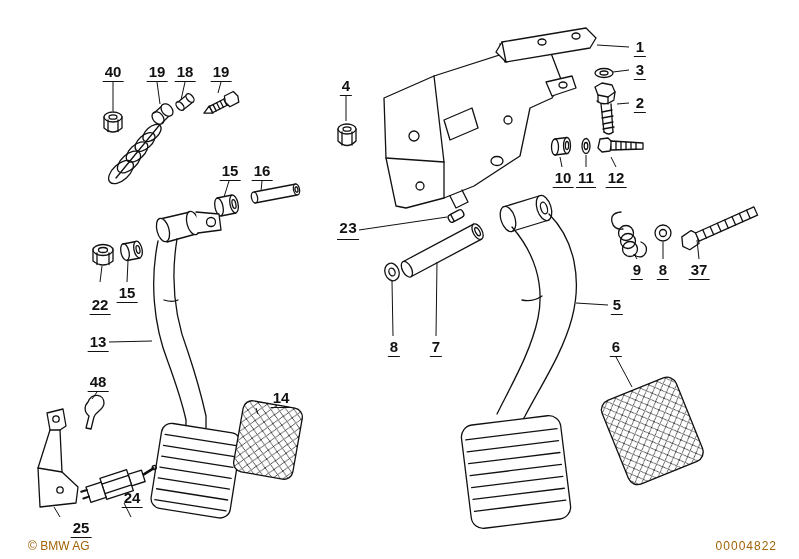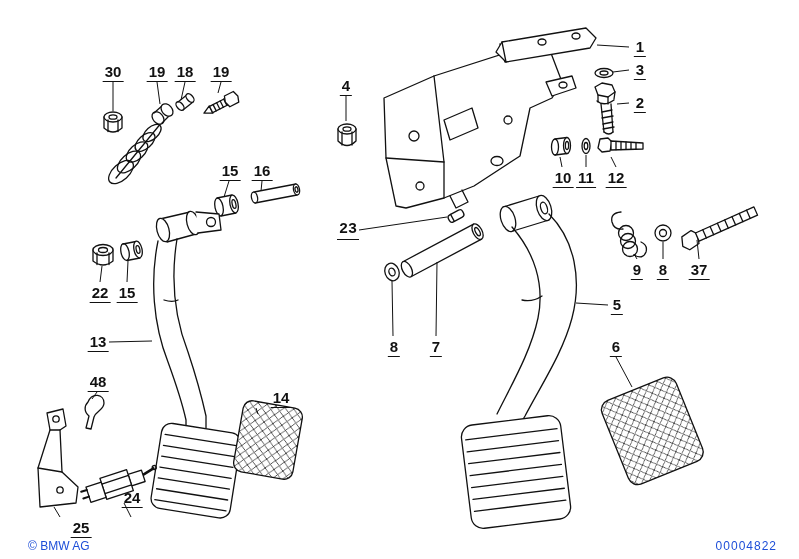--- a/index.html
+++ b/index.html
@@ -18,21 +18,21 @@
     font: 700 15px "Liberation Sans", sans-serif;
     color:#111;
     border-bottom: 1.5px solid #111;
     padding: 0 2px 1px 2px;
     line-height: 17px;
     white-space: nowrap;
   }
   .footer-text {
     position:absolute;
     font: 400 12px "Liberation Sans", sans-serif;
-    color:#1d4ed8;
+    color:#a16207;
   }
   .copyright { left:28px; bottom:6px; }
   .docnum   { right:22px; bottom:6px; letter-spacing:1px; }
 </style>
 </head>
 <body>
 
 <div class="stage">
 
   <svg id="drawing" viewBox="0 0 799 559" width="799" height="559" xmlns="http://www.w3.org/2000/svg">
@@ -286,38 +286,38 @@
         <line x1="436" y1="336" x2="437" y2="262"></line>
         <line x1="616" y1="357" x2="632" y2="387"></line>
         <line x1="97" y1="392" x2="92" y2="399"></line>
         <line x1="256" y1="408" x2="258" y2="414"></line>
         <line x1="60" y1="517" x2="54" y2="507"></line>
         <line x1="131" y1="517" x2="124" y2="503"></line>
       </g>
   </svg>
 
   <div id="callouts">
-      <div class="callout" style="left: 113px; top: 63px;">30</div>
+      <div class="callout" style="left: 113px; top: 63px;">40</div>
       <div class="callout" style="left: 157px; top: 63px;">19</div>
       <div class="callout" style="left: 185px; top: 63px;">18</div>
       <div class="callout" style="left: 221px; top: 63px;">19</div>
       <div class="callout" style="left: 346px; top: 77px;">4</div>
       <div class="callout" style="left: 640px; top: 38px;">1</div>
       <div class="callout" style="left: 640px; top: 61px;">3</div>
       <div class="callout" style="left: 640px; top: 94px;">2</div>
       <div class="callout" style="left: 230px; top: 162px;">15</div>
       <div class="callout" style="left: 262px; top: 162px;">16</div>
       <div class="callout" style="left: 563px; top: 169px;">10</div>
       <div class="callout" style="left: 586px; top: 169px;">11</div>
       <div class="callout" style="left: 616px; top: 169px;">12</div>
       <div class="callout" style="left: 348px; top: 221px; font-family: Liberation Mono, monospace;">23</div>
       <div class="callout" style="left: 637px; top: 261px;">9</div>
       <div class="callout" style="left: 663px; top: 261px;">8</div>
       <div class="callout" style="left: 699px; top: 261px;">37</div>
-      <div class="callout" style="left: 100px; top: 284px;">22</div>
+      <div class="callout" style="left: 100px; top: 296px;">22</div>
       <div class="callout" style="left: 127px; top: 284px;">15</div>
       <div class="callout" style="left: 617px; top: 296px;">5</div>
       <div class="callout" style="left: 98px; top: 333px;">13</div>
       <div class="callout" style="left: 394px; top: 338px;">8</div>
       <div class="callout" style="left: 436px; top: 338px;">7</div>
       <div class="callout" style="left: 616px; top: 338px;">6</div>
       <div class="callout" style="left: 98px; top: 373px;">48</div>
       <div class="callout" style="left: 257px; top: 389px; margin-left: 24px;">14</div>
       <div class="callout" style="left: 61px; top: 519px; margin-left: 20px;">25</div>
       <div class="callout" style="left: 132px; top: 489px;">24</div>

